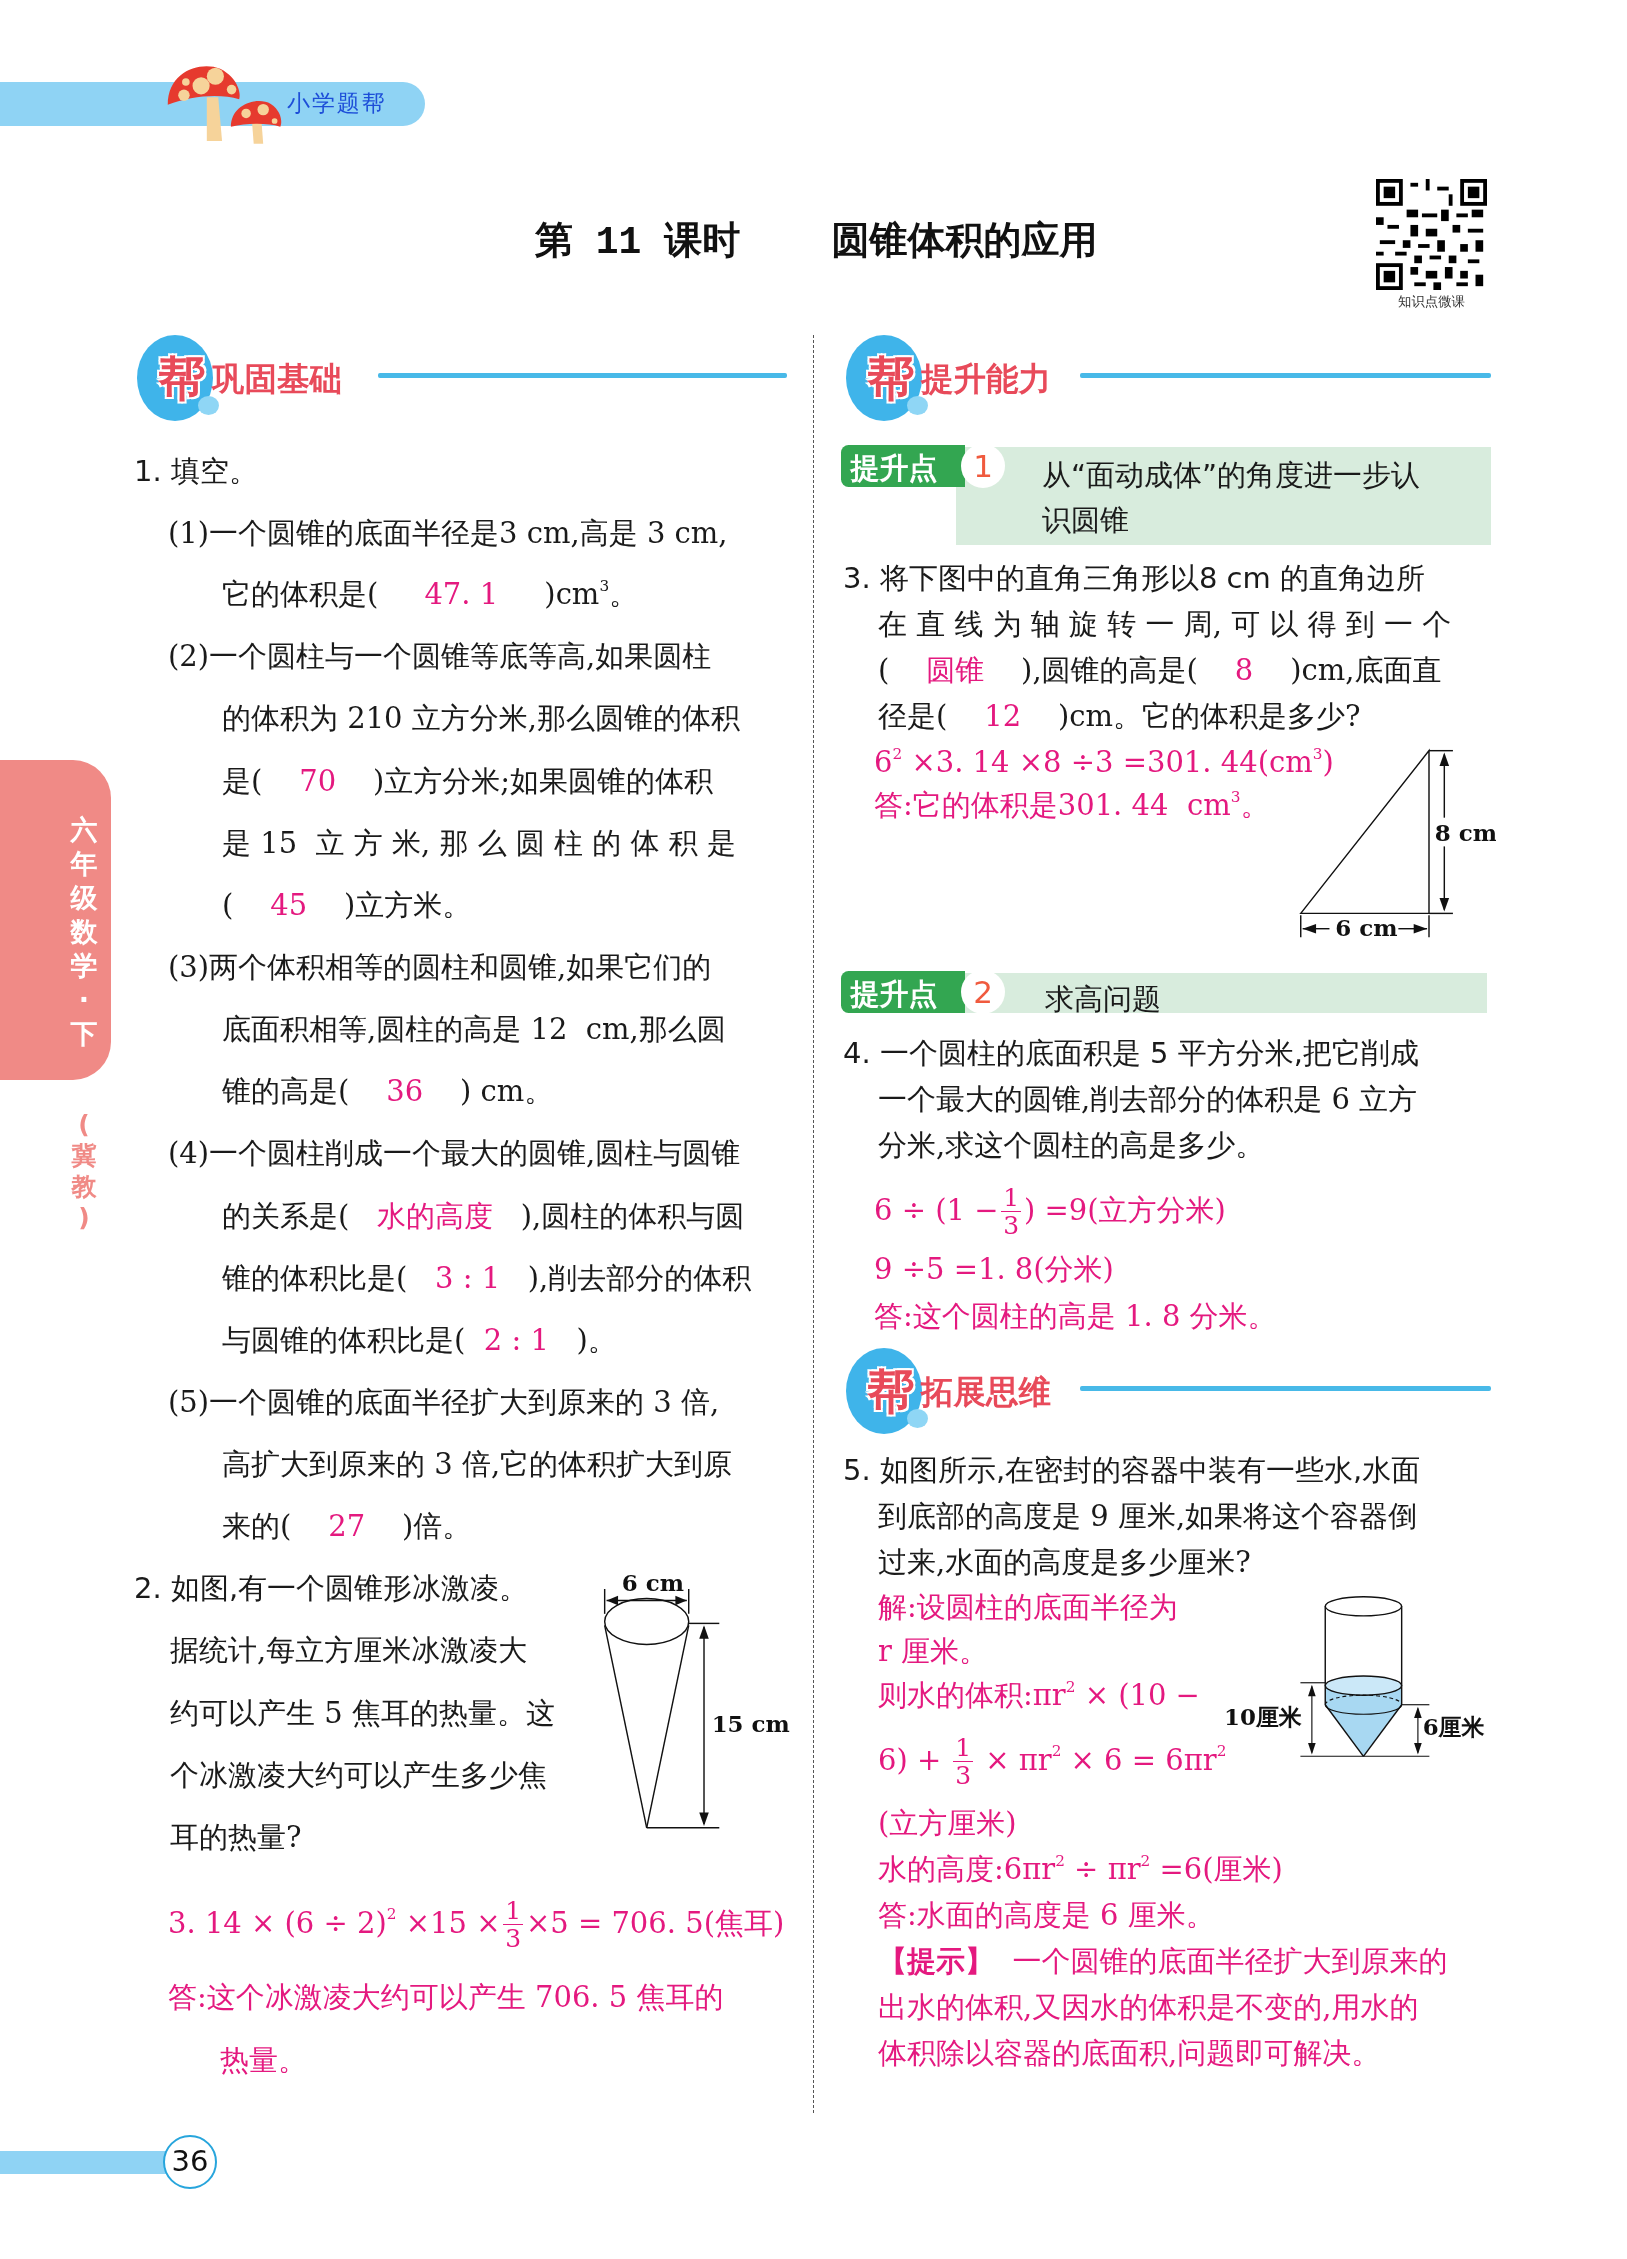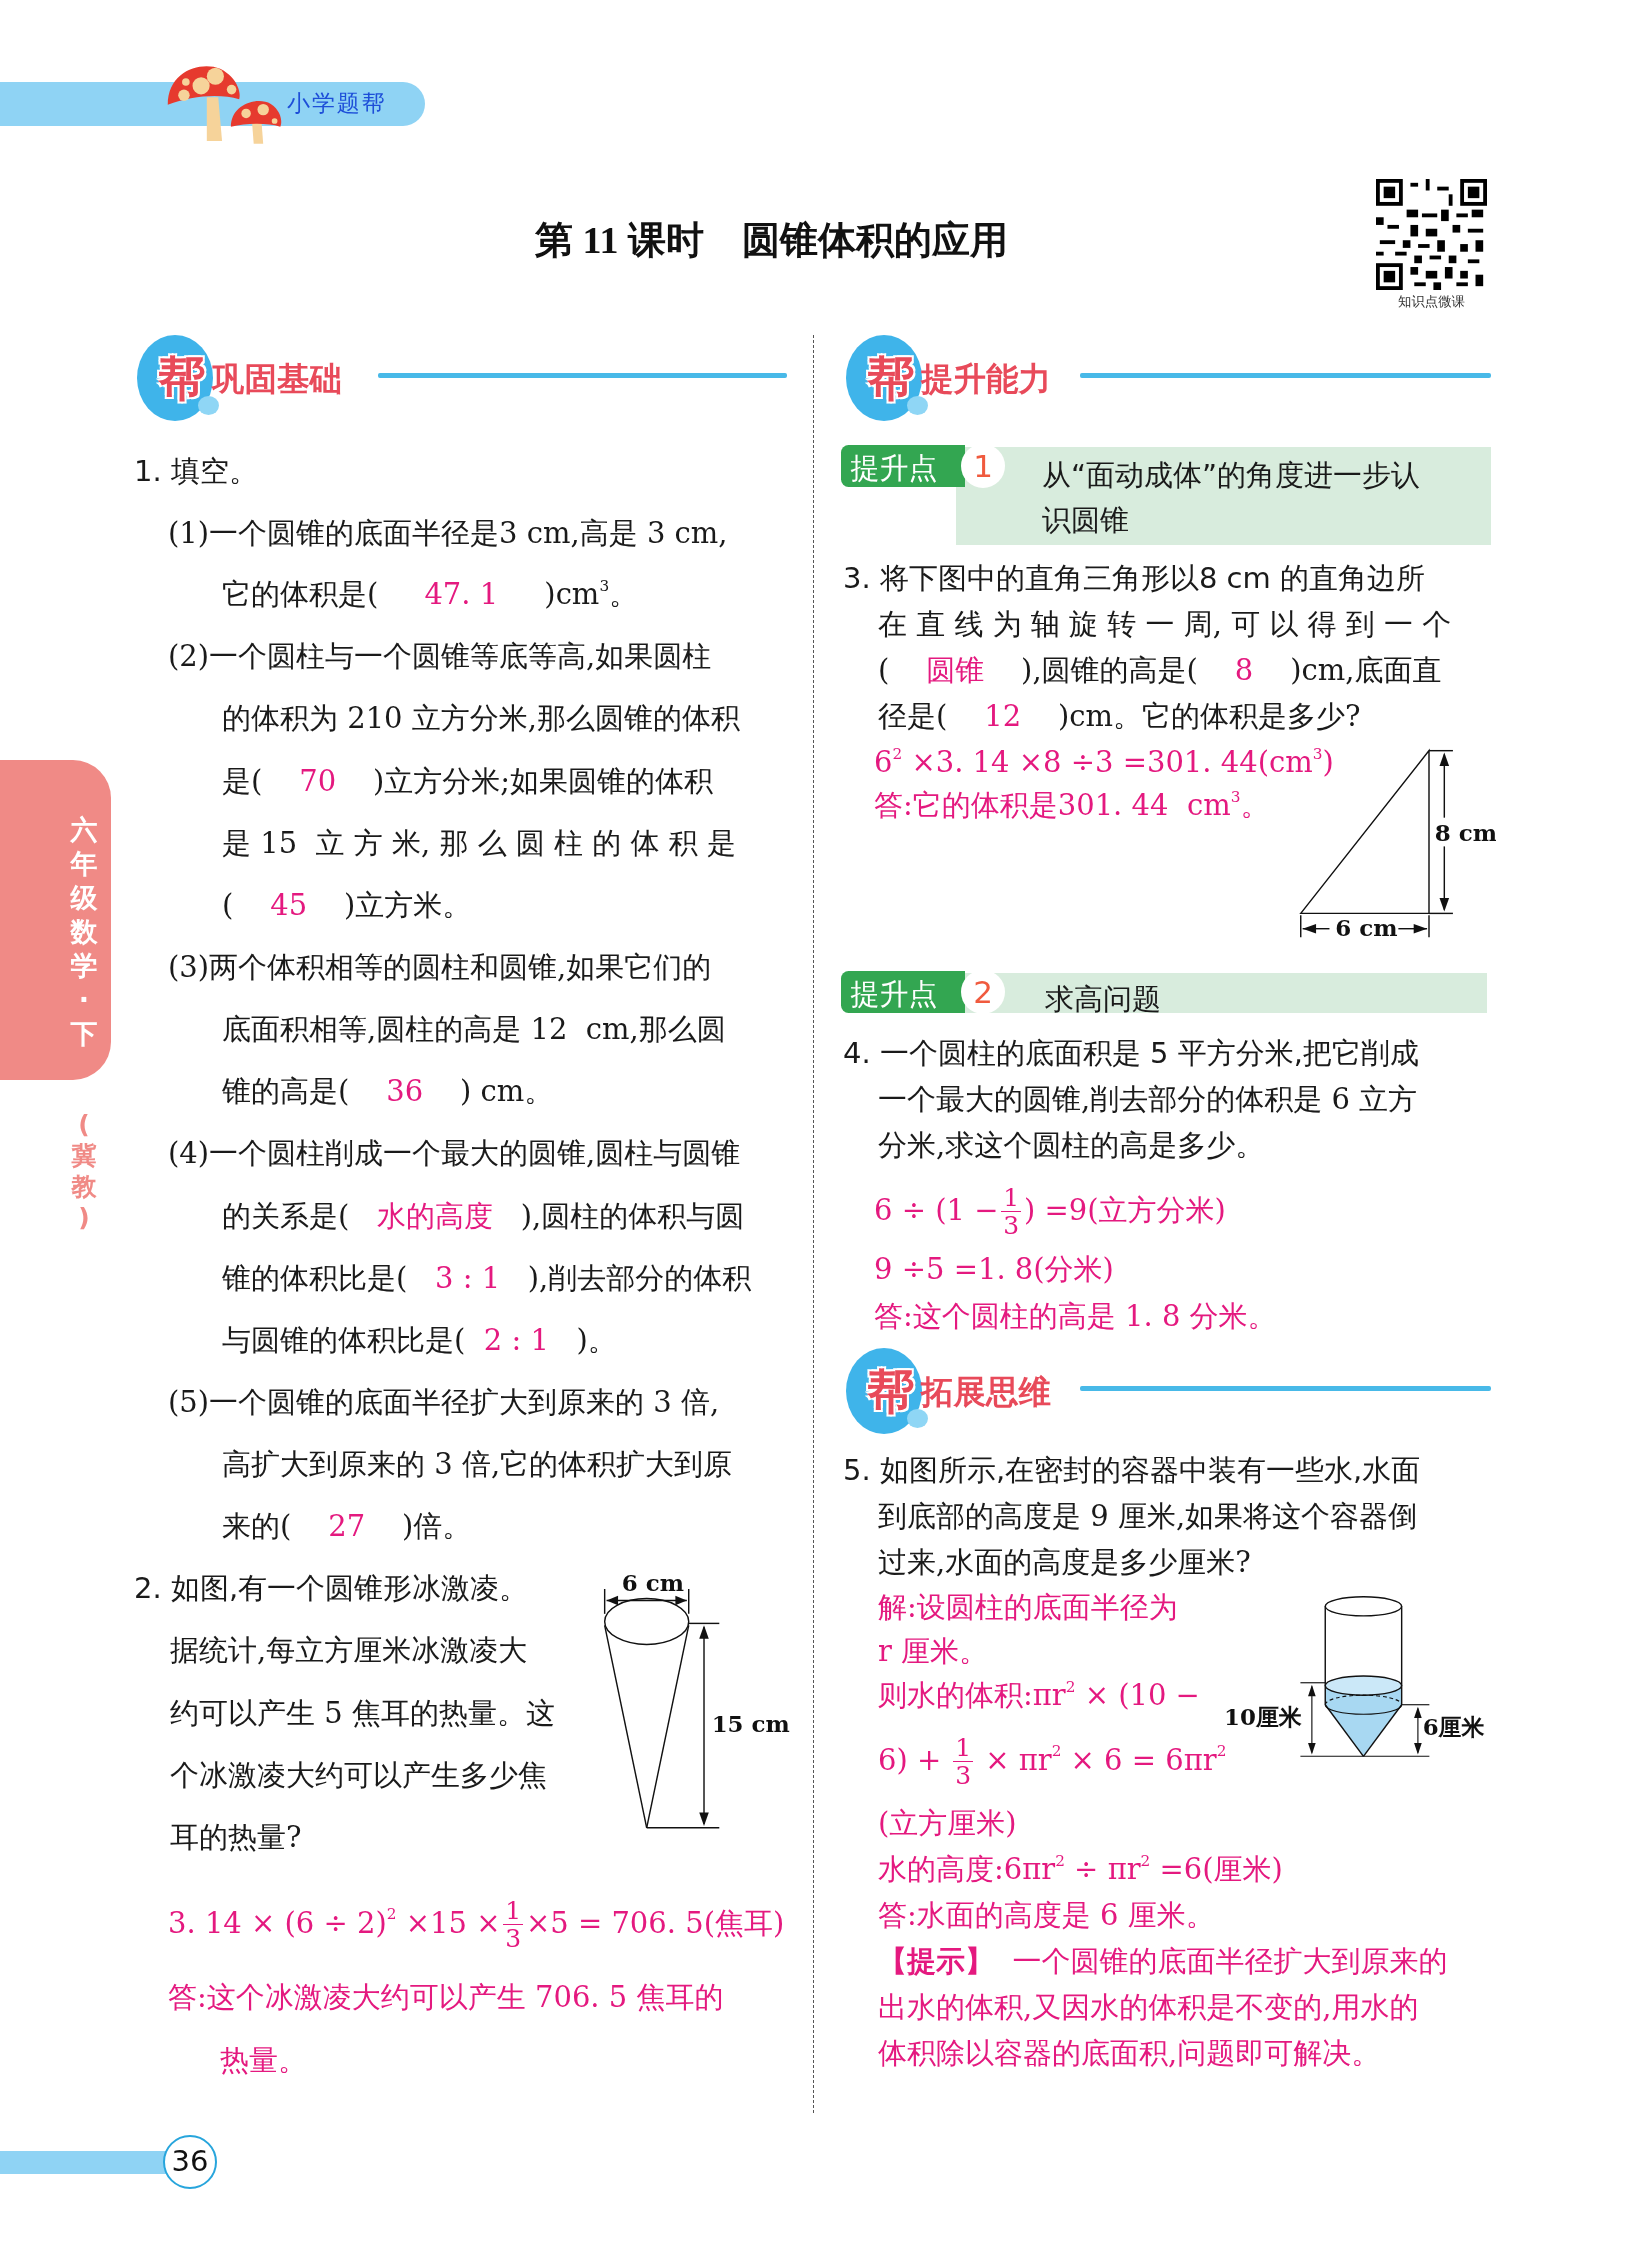--- a/index.html
+++ b/index.html
@@ -6,21 +6,21 @@
   html, body { width: 1628px; height: 2260px; background: #ffffff; overflow: hidden; }
   body { position: relative; font-family: "DejaVu Serif", "Liberation Serif", serif; color: #1a1a1a; }
 
   .abs { position: absolute; }
 
   
   .top-band { position: absolute; left: 0; top: 82px; width: 425px; height: 44px; background: #8fd3f4; border-radius: 0 23px 23px 0; }
   .brand-label { position: absolute; left: 287px; top: 88px; font-family: "DejaVu Sans", sans-serif; font-size: 23px; color: #1d4ed8; letter-spacing: 1.9px; }
   .mushroom { position: absolute; }
 
-  .lesson-title { position: absolute; left: 535px; top: 215px; font-family: Liberation Serif, serif; font-weight: bold; font-size: 38px; color: #111; white-space: pre; }
+  .lesson-title { position: absolute; left: 535px; top: 215px; font-family: Liberation Mono, monospace; font-weight: bold; font-size: 38px; color: #111; white-space: pre; }
 
   .qr { position: absolute; left: 1376px; top: 179px; width: 111px; height: 111px; }
   .qr-caption { position: absolute; left: 1376px; top: 293px; width: 111px; text-align: center; font-size: 13.4px; color: #333; font-family: "DejaVu Serif", serif; }
 
   .col-divider { position: absolute; left: 813px; top: 335px; height: 1778px; border-left: 1.9px dashed #555; }
 
   
   .sec-head { position: absolute; height: 86px; }
   .sec-head .blob { position: absolute; left: 0; top: 0; width: 76px; height: 86px; border-radius: 50%; background: #3fb4ea; }
   .sec-head .blob::after { content: ""; position: absolute; right: -5.7px; bottom: 5.7px; width: 21px; height: 19px; border-radius: 50%; background: #8fd6f5; }
@@ -38,21 +38,21 @@
   .frac .num { display: block; border-bottom: 1.9px solid currentColor; padding: 0 1.9px 1px; font-size: 25px; }
   .frac .den { display: block; font-size: 25px; padding-top: 1px; }
 
   
   .side-tab { position: absolute; left: 0; top: 760px; width: 111px; height: 320px; background: #f08a86; border-radius: 0 38px 38px 0; }
   .side-text { position: absolute; left: 67px; top: 813px; width: 34px; font-family: "DejaVu Sans", sans-serif; font-weight: bold; font-size: 27px; color: #fff; line-height: 34px; text-align: center; }
   .side-sub { position: absolute; left: 67px; top: 1109px; width: 34px; font-family: "DejaVu Sans", sans-serif; font-weight: bold; font-size: 25px; color: #f08a86; line-height: 31px; text-align: center; }
 
   
   .point-bar { position: absolute; background: #d8ecdd; }
-  .point-badge { position: absolute; height: 42px; background: #33a651; border-radius: 7.6px 0 0 7.6px; color: #fff; font-family: "DejaVu Sans", sans-serif; font-weight: normal; font-size: 29px; padding: 3.8px 9.6px; }
+  .point-badge { position: absolute; height: 42px; background: #33a651; border-radius: 7.6px 0 0 7.6px; color: #fff; font-family: "DejaVu Sans", sans-serif; font-weight: bold; font-size: 29px; padding: 3.8px 9.6px; }
   .point-num { position: absolute; width: 44px; height: 44px; border-radius: 50%; background: #fff; color: #f05a3e; font-family: "DejaVu Sans", sans-serif; font-size: 31px; text-align: center; line-height: 44px; }
   .point-text { position: absolute; font-family: "DejaVu Sans", sans-serif; font-size: 29px; color: #1a1a1a; white-space: pre; text-align: center; }
 
   .tip-label { color: #e4197f; font-family: "DejaVu Sans", sans-serif; font-weight: bold; }
 
   
   .foot-band { position: absolute; left: 0; top: 2151px; width: 172px; height: 23px; background: #8fd3f4; }
   .page-num { position: absolute; left: 163px; top: 2135px; width: 54px; height: 54px; border-radius: 50%; border: 2.9px solid #27a5dc; background: #fff; text-align: center; line-height: 48px; font-family: "DejaVu Sans", sans-serif; font-size: 29px; color: #111; }
 
   .dim { font-family: "DejaVu Serif", serif; font-weight: bold; font-size: 24px; fill: #111; }

